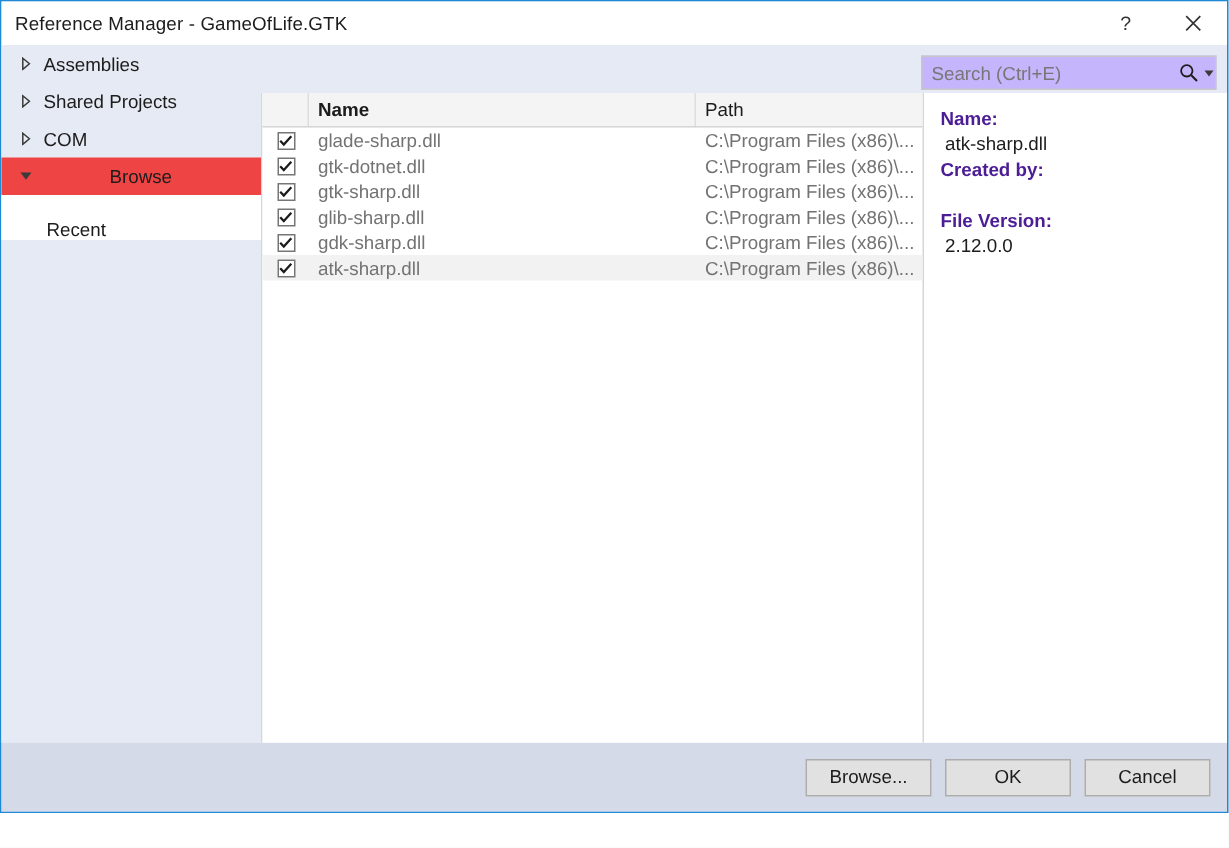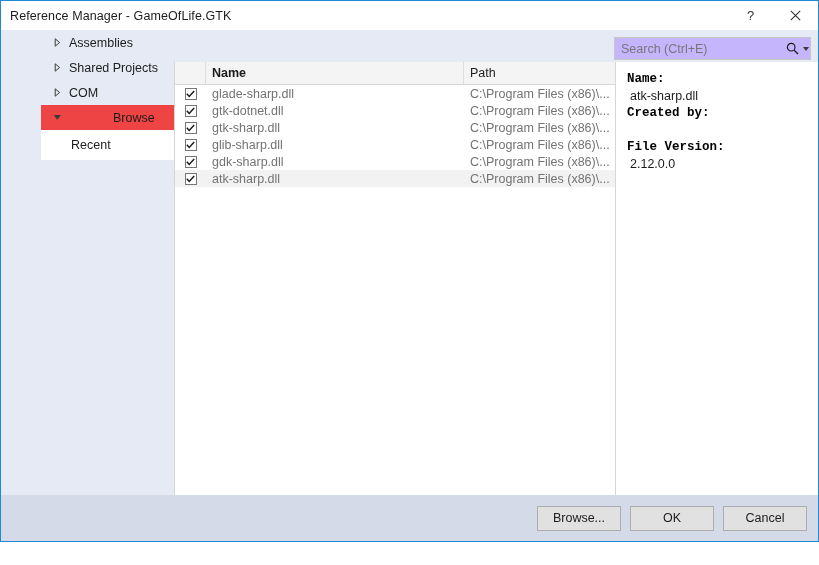--- a/index.html
+++ b/index.html
@@ -68,21 +68,20 @@
     background: #e6eaf4;
   }
 
   
   .sidebar {
     position: absolute;
     left: 0; top: 0;
     width: 173px;
     bottom: 0;
     background: #e6eaf4;
-    margin-left: 40px;
   }
   .nav-item {
     height: 25px;
     display: flex;
     align-items: center;
     padding-left: 8px;
     font-size: 12.5px;
     color: #1c1c1c;
     cursor: default;
     box-sizing: border-box;
@@ -96,21 +95,21 @@
   }
   .nav-item .nav-label { padding-left: 4px; }
   .nav-item.selected {
     background: #ef4444;
     gap: 44px;
   }
   .nav-child {
     background: #ffffff;
     height: 30px;
     display: flex;
-    align-items: center;
+    align-items: flex-end;
     padding-left: 30px;
     font-size: 12.5px;
     color: #1c1c1c;
     cursor: default;
     box-sizing: border-box;
   }
 
   
   .searchbox {
     position: absolute;
@@ -249,23 +248,22 @@
   
   .detail-pane {
     flex: 1;
     background: #ffffff;
     padding: 9px 0 0 11px;
     box-sizing: border-box;
     font-size: 12.5px;
   }
   .detail-label {
     font-weight: bold;
-    color: #000000;
+    color: #4c1d95;
     line-height: 17px;
-    font-family: Liberation Mono, monospace;
   }
   .detail-value {
     color: #1c1c1c;
     line-height: 17px;
     padding-left: 3px;
     min-height: 17px;
   }
 
   
   .footer {

